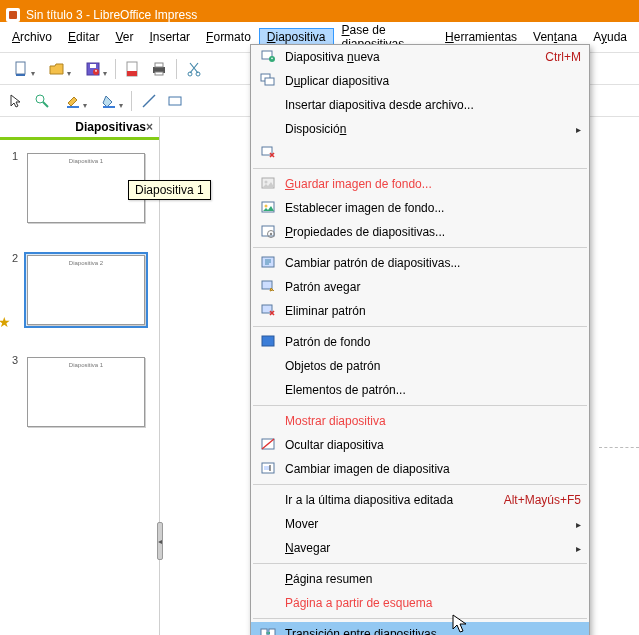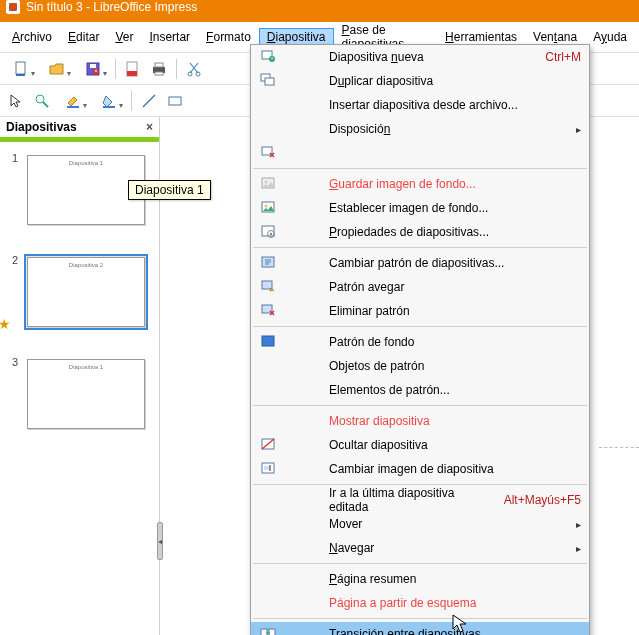--- a/index.html
+++ b/index.html
@@ -1,19 +1,19 @@
 <!DOCTYPE html>
 <html><head>
 <meta charset="utf-8">
 <style>
 * { margin: 0; padding: 0; box-sizing: border-box; font-family: "Segoe UI", Tahoma, sans-serif; font-size: 12px; }
 body { background: #fff; width: 639px; height: 635px; overflow: hidden; position: relative; }
 
 
-.titlebar { background: #ee8000; color: #fff; height: 22px; display: flex; align-items: flex-start; padding-left: 6px; }
+.titlebar { background: #ee8000; color: #fff; height: 22px; display: flex; align-items: flex-end; padding-left: 6px; }
 .titlebar .app-icon { width: 14px; height: 14px; background: #fff; border-radius: 2px; margin-right: 6px; display: inline-flex; align-items: center; justify-content: center; }
 .titlebar .app-icon::before { content: ""; width: 8px; height: 8px; background: #cb4f1c; border-radius: 1px; }
 .titlebar-title { font-size: 12px; }
 
 
 .menubar { background: #fff; height: 31px; display: flex; align-items: center; padding: 0 4px; border-bottom: 1px solid #e0e0e0; }
 .menu-item { padding: 2px 8px; cursor: default; }
 .menu-item u { text-decoration: underline; }
 .menu-item.active { background: #b3d9ff; border: 1px solid #3399ff; padding: 1px 7px; }
 
@@ -23,41 +23,41 @@
 .tbtn-dd { width: 34px; position: relative; }
 .tbtn-dd::after { content: "▾"; font-size: 8px; color: #666; position: absolute; right: 2px; bottom: 2px; }
 .sep { width: 1px; height: 20px; background: #ccc; margin: 0 3px; }
 
 
 .ico { width: 16px; height: 16px; }
 
 
 .workspace { display: flex; height: calc(635px - 22px - 22px - 32px - 32px); }
 .slidepanel { width: 160px; border-right: 1px solid #cfcfcf; background: #fff; }
-.slidepanel-header { display: flex; align-items: center; justify-content: space-between; padding: 3px 6px; font-weight: bold; border-bottom: 5px solid #84cc16; }
+.slidepanel-header { display: flex; align-items: center; justify-content: flex-end; padding: 3px 6px; font-weight: bold; border-bottom: 3px solid #84cc16; }
 .slidepanel-close { font-size: 12px; color: #555; cursor: default; }
 .slides { padding: 10px 8px; }
 .slide-row { display: flex; align-items: flex-start; gap: 6px; margin-bottom: 26px; position: relative; }
 .slide-num { width: 10px; color: #444; font-size: 11px; text-align: right; }
 .thumb-wrap { border: 1px solid transparent; padding: 2px; }
 .slide-row.selected .thumb-wrap { border: 2px solid #3a87d9; background: #dceaf7; padding: 1px; }
 .thumb { width: 118px; height: 70px; background: #fff; border: 1px solid #9a9a9a; position: relative; box-shadow: 1px 1px 0 #cfcfcf; }
 .thumb-title { position: absolute; top: 4px; left: 0; right: 0; text-align: center; font-size: 6px; color: #777; }
 .star-flag { position: absolute; left: -10px; bottom: -2px; color: #d9a100; font-size: 14px; }
 
 
 .tooltip { position: absolute; background: #ffffe1; border: 1px solid #000; padding: 2px 6px; font-size: 12px; z-index: 60; box-shadow: 1px 1px 2px rgba(0,0,0,.2); }
 
 
 .dropdown { position: absolute; top: 44px; left: 250px; width: 340px; background: #f7f7f7; border: 1px solid #a0a0a0; box-shadow: 2px 3px 6px rgba(0,0,0,.3); z-index: 50; padding-bottom: 2px; }
 .dd-row { display: flex; align-items: center; height: 24px; padding: 0 8px 0 4px; position: relative; }
 .dd-row.highlight { background: #93c8f2; }
 .dd-row.disabled { color: #ef4444; }
 .dd-icon-col { width: 26px; display: inline-flex; align-items: center; justify-content: center; }
-.dd-label { flex: 1; padding-left: 4px; margin-left: 44px; }
+.dd-label { flex: 1; padding-left: 4px; }
 .dd-label u { text-decoration: underline; }
 .dd-shortcut { color: #b91c1c; font-size: 12px; padding-left: 10px; }
 .dd-sub::after { content: "▸"; font-size: 10px; color: #333; }
 .dd-sep { height: 1px; background: #d0d0d0; margin: 3px 2px; }
 
 
 .cursor { position: absolute; left: 452px; top: 614px; z-index: 100; pointer-events: none; }
 
 
 .right-dash { position: absolute; top: 330px; right: 0; width: 40px; border-top: 1px dashed #bbb; }

